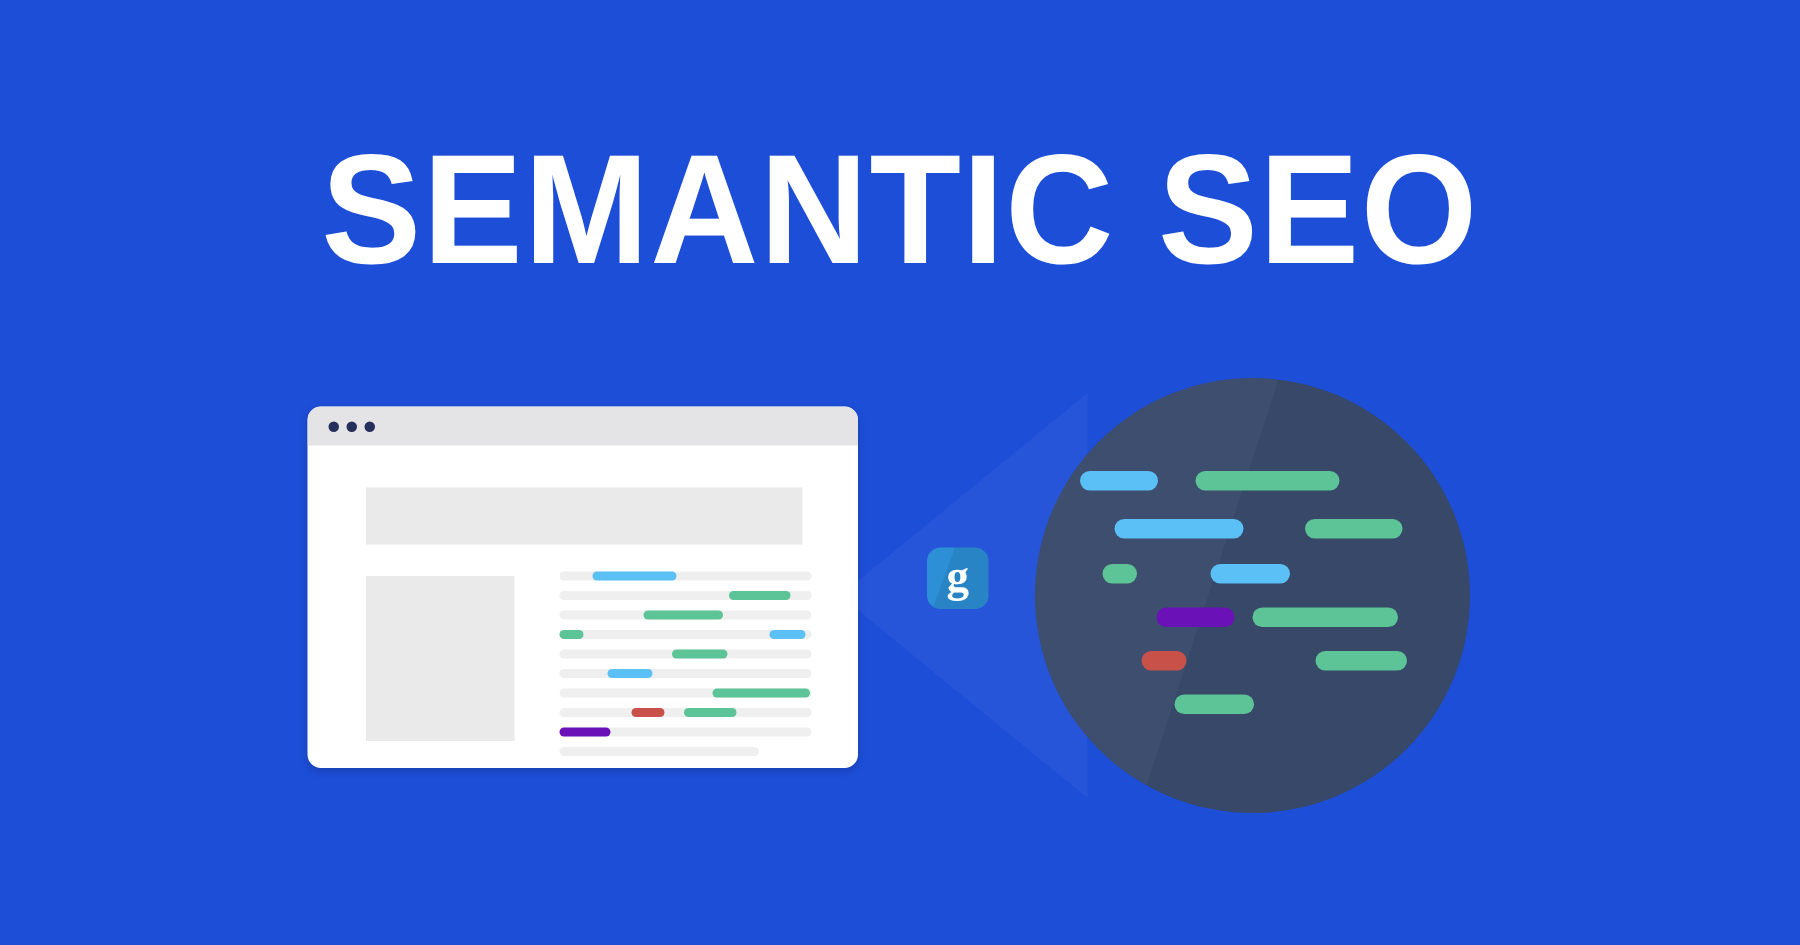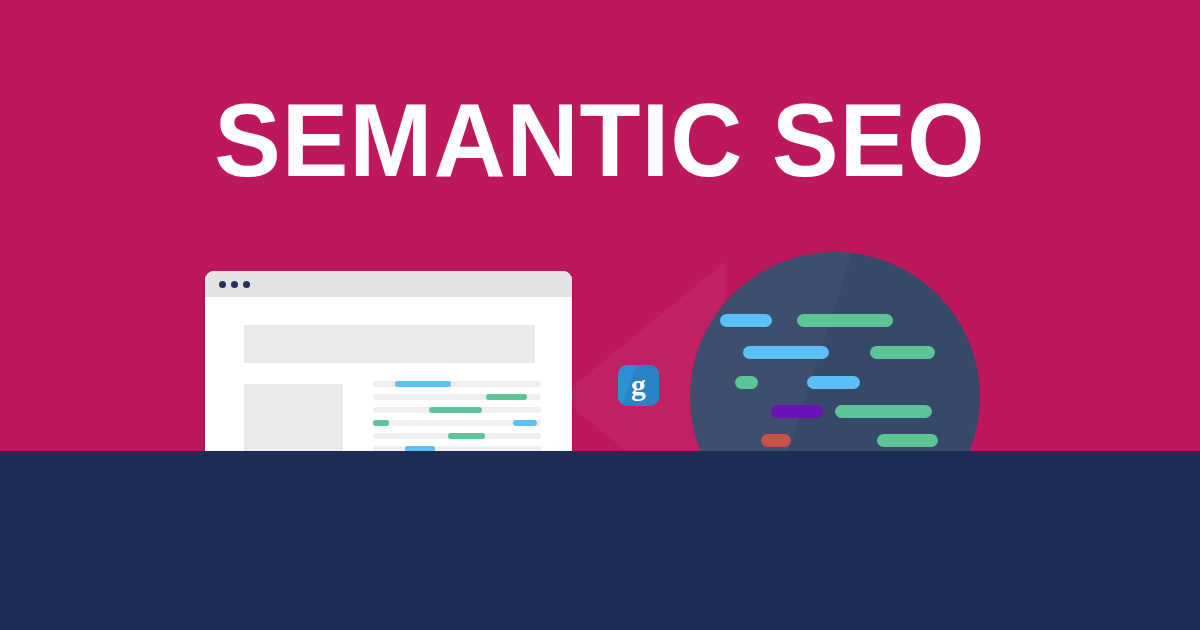--- a/index.html
+++ b/index.html
@@ -3,22 +3,22 @@
 <meta charset="utf-8">
 <style>
   html, body {
     margin: 0;
     padding: 0;
     background: #1e2b57;
   }
   .stage {
     position: relative;
     width: 1200px;
-    height: 451px;
-    background: #be185d;
+    height: 630px;
+    background: #1d4ed8;
     overflow: hidden;
     font-family: "Liberation Sans", sans-serif;
   }
 
   
   .title {
     position: absolute;
     left: 0;
     top: 88px;
     width: 1200px;

